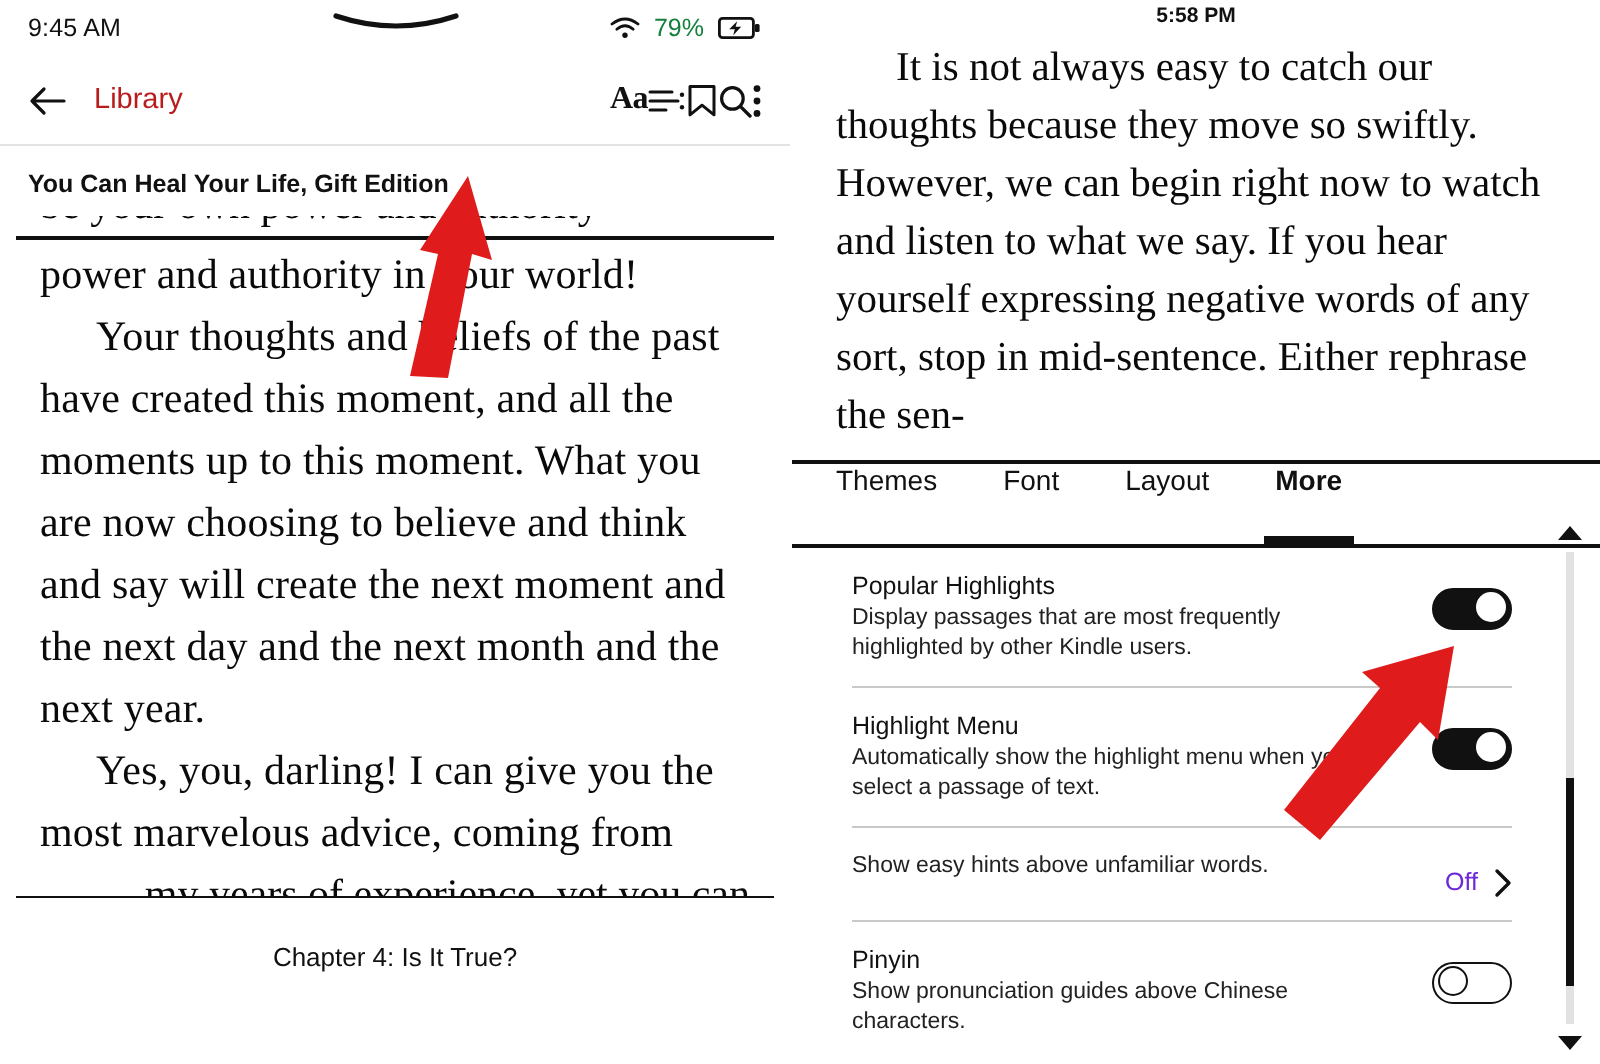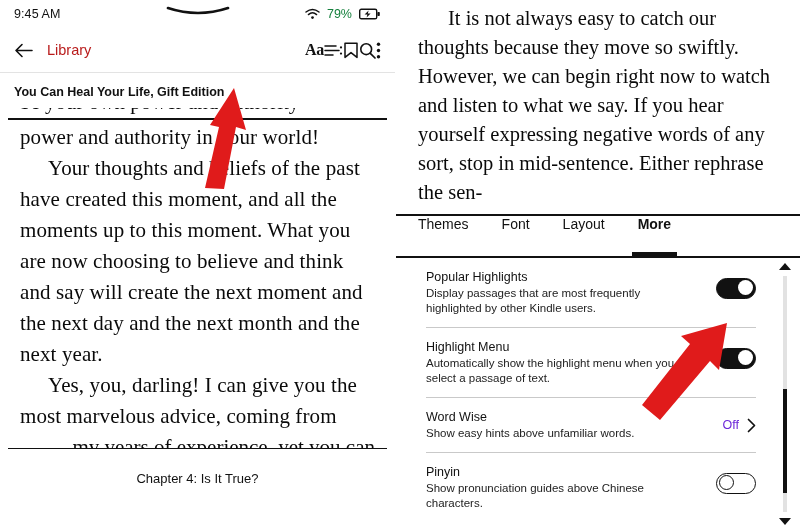--- a/index.html
+++ b/index.html
@@ -364,20 +364,23 @@
                 <rect x="11" y="11" width="3" height="3"></rect>
             </g>
           </svg>
         </div>
       </div>
     </div>
   </div>
 
   <div class="right-panel">
 
+    <div class="r-status">
+      <span class="r-time">5:58 PM</span>
+    </div>
 
     <div class="r-book-body">
       <p class="indent">It is not always easy to catch our thoughts because they move so swiftly. However, we can begin right now to watch and listen to what we say. If you hear yourself expressing negative words of any sort, stop in mid-sentence. Either rephrase the sen-</p>
     </div>
     <div class="r-rule"></div>
 
     <div class="tabbar">
       <span class="tab">Themes</span>
       <span class="tab">Font</span>
       <span class="tab">Layout</span>
@@ -408,21 +411,20 @@
         <div class="srow-ctrl">
           <div class="toggle on">
               <span class="knob"></span>
             </div>
         </div>
       </div>
       <div class="sdiv"></div>
 
       <div class="srow">
         <div class="srow-text">
-          <div class="srow-title">Word Wise</div>
           <div class="srow-desc">Show easy hints above unfamiliar words.</div>
         </div>
         <div class="srow-ctrl">
           <span class="ctrl-value">
             <span>Off</span>
             <svg width="9" height="15" viewBox="0 0 9 15">
               <path d="M1.5 1.5 L7.5 7.5 L1.5 13.5" fill="none" stroke="#111" stroke-width="1.7" stroke-linecap="round" stroke-linejoin="round"></path>
             </svg>
           </span>
         </div>

